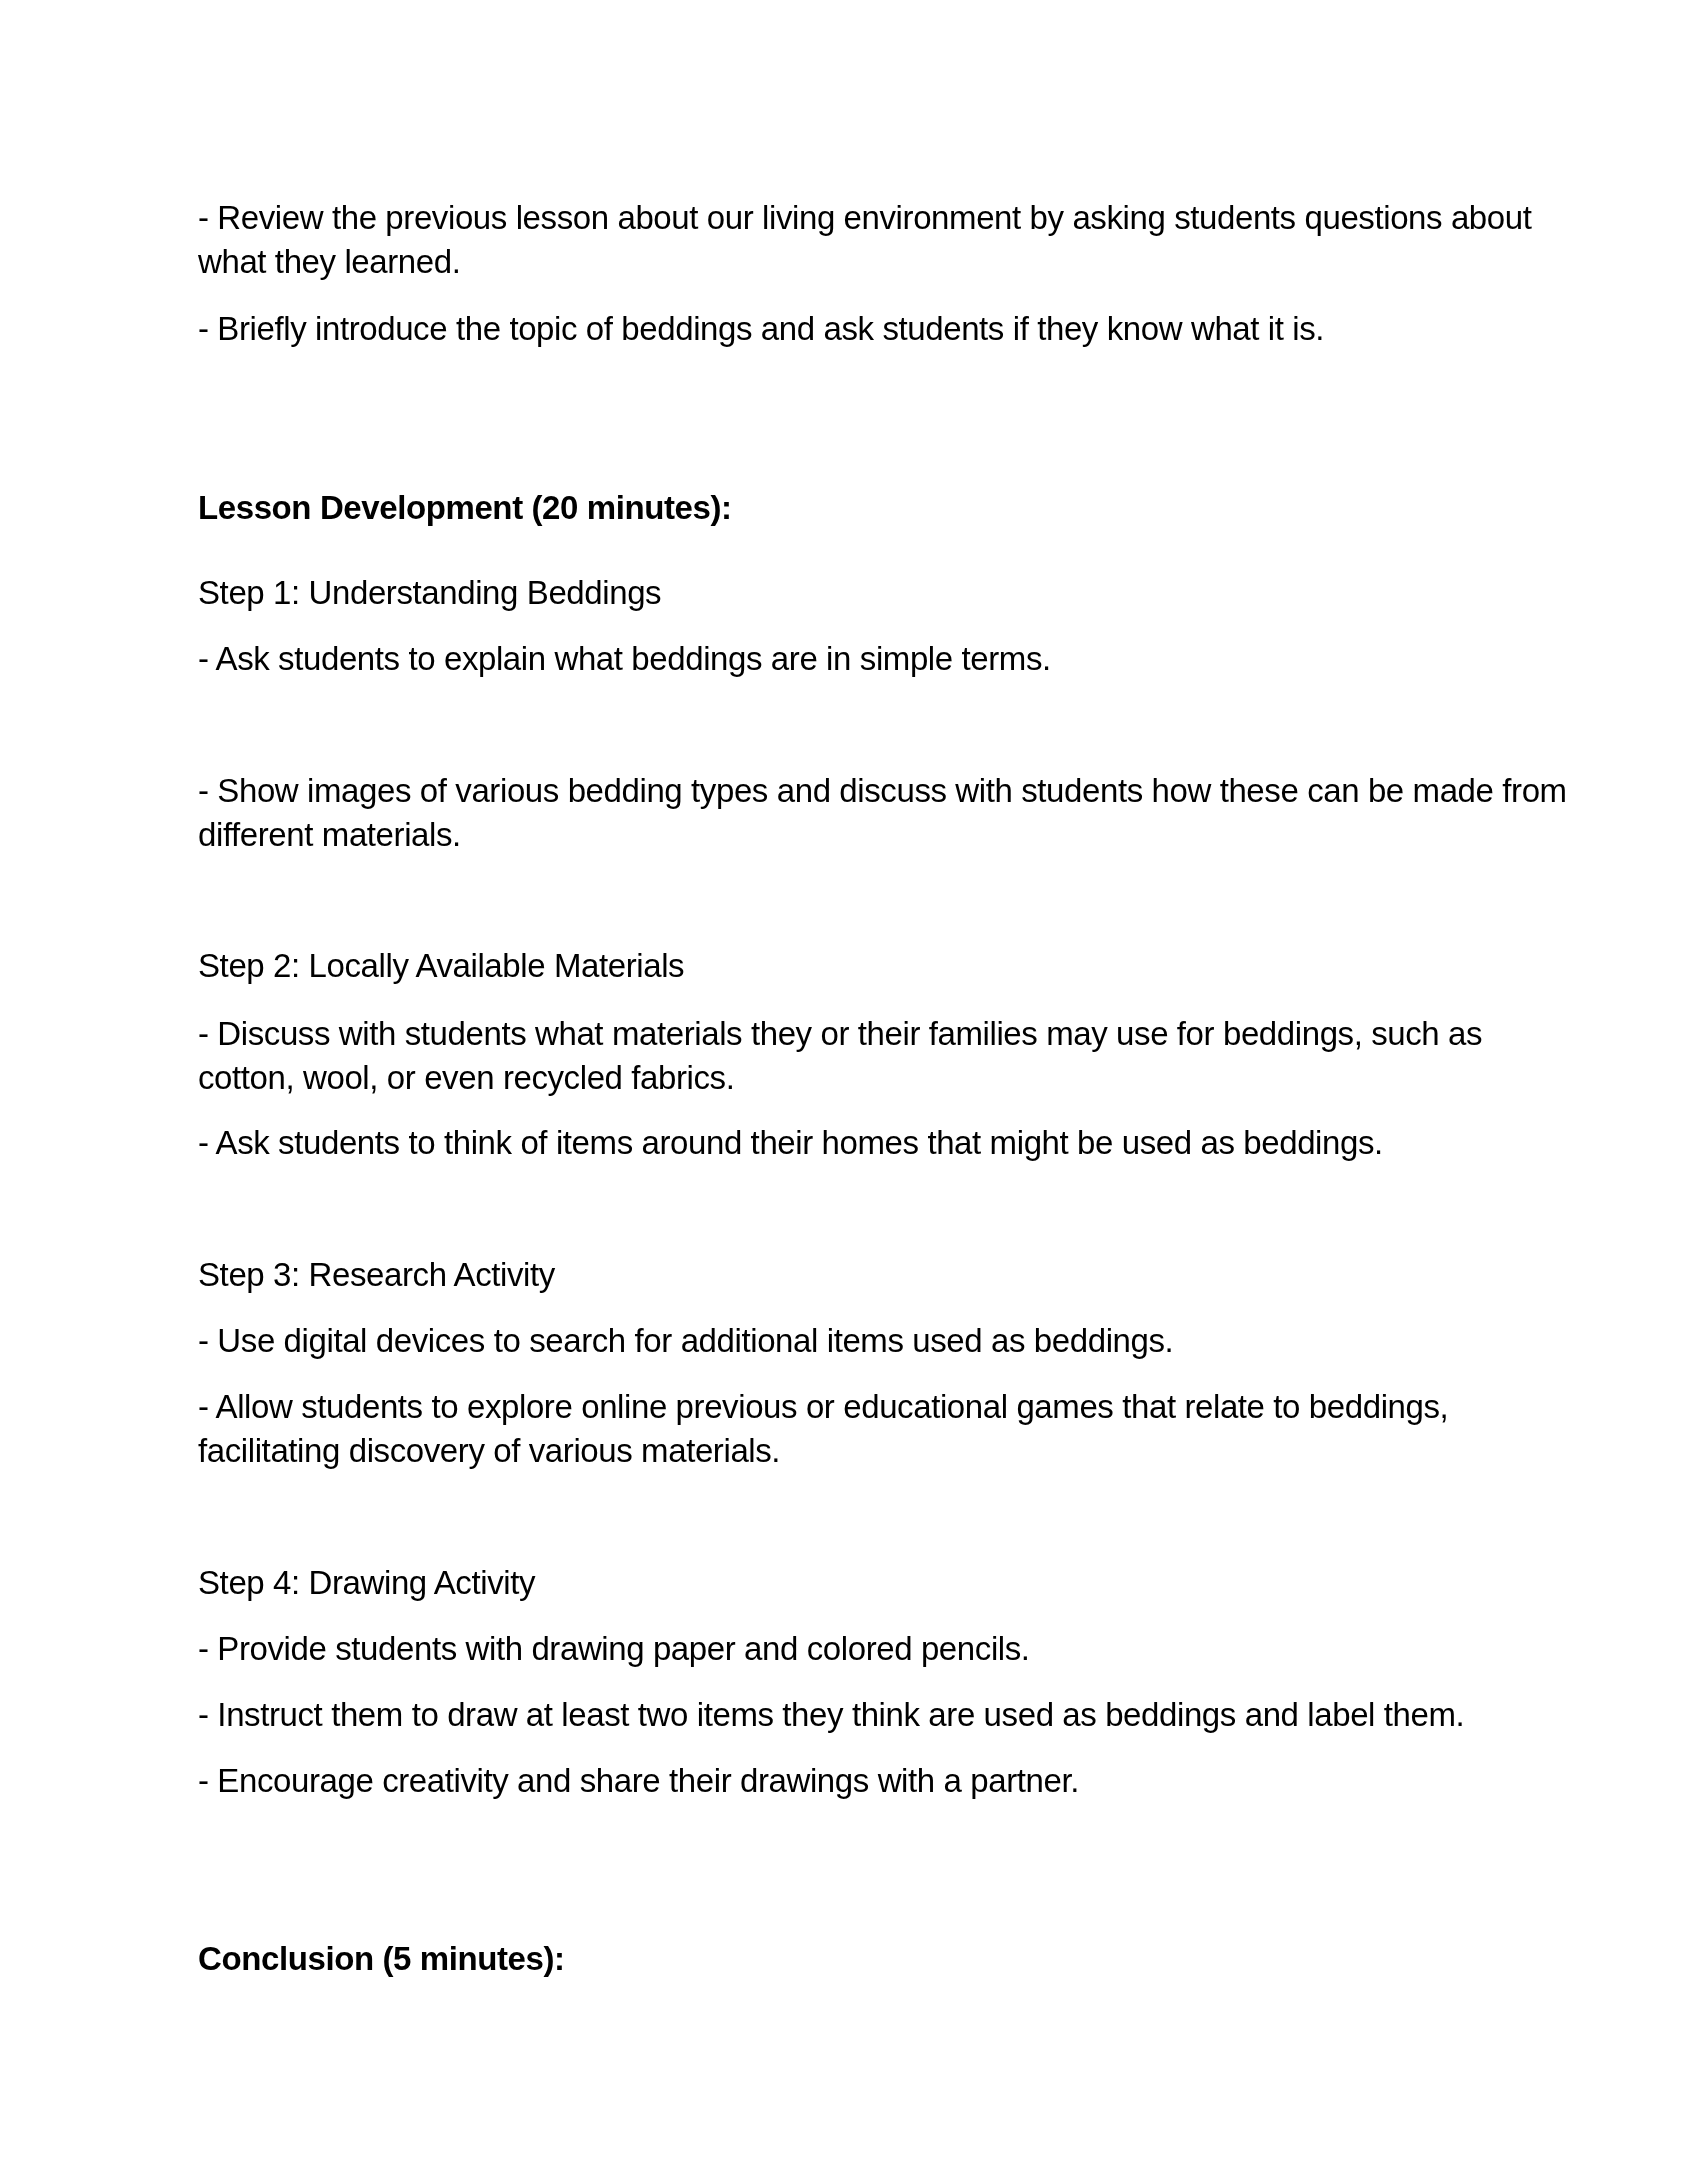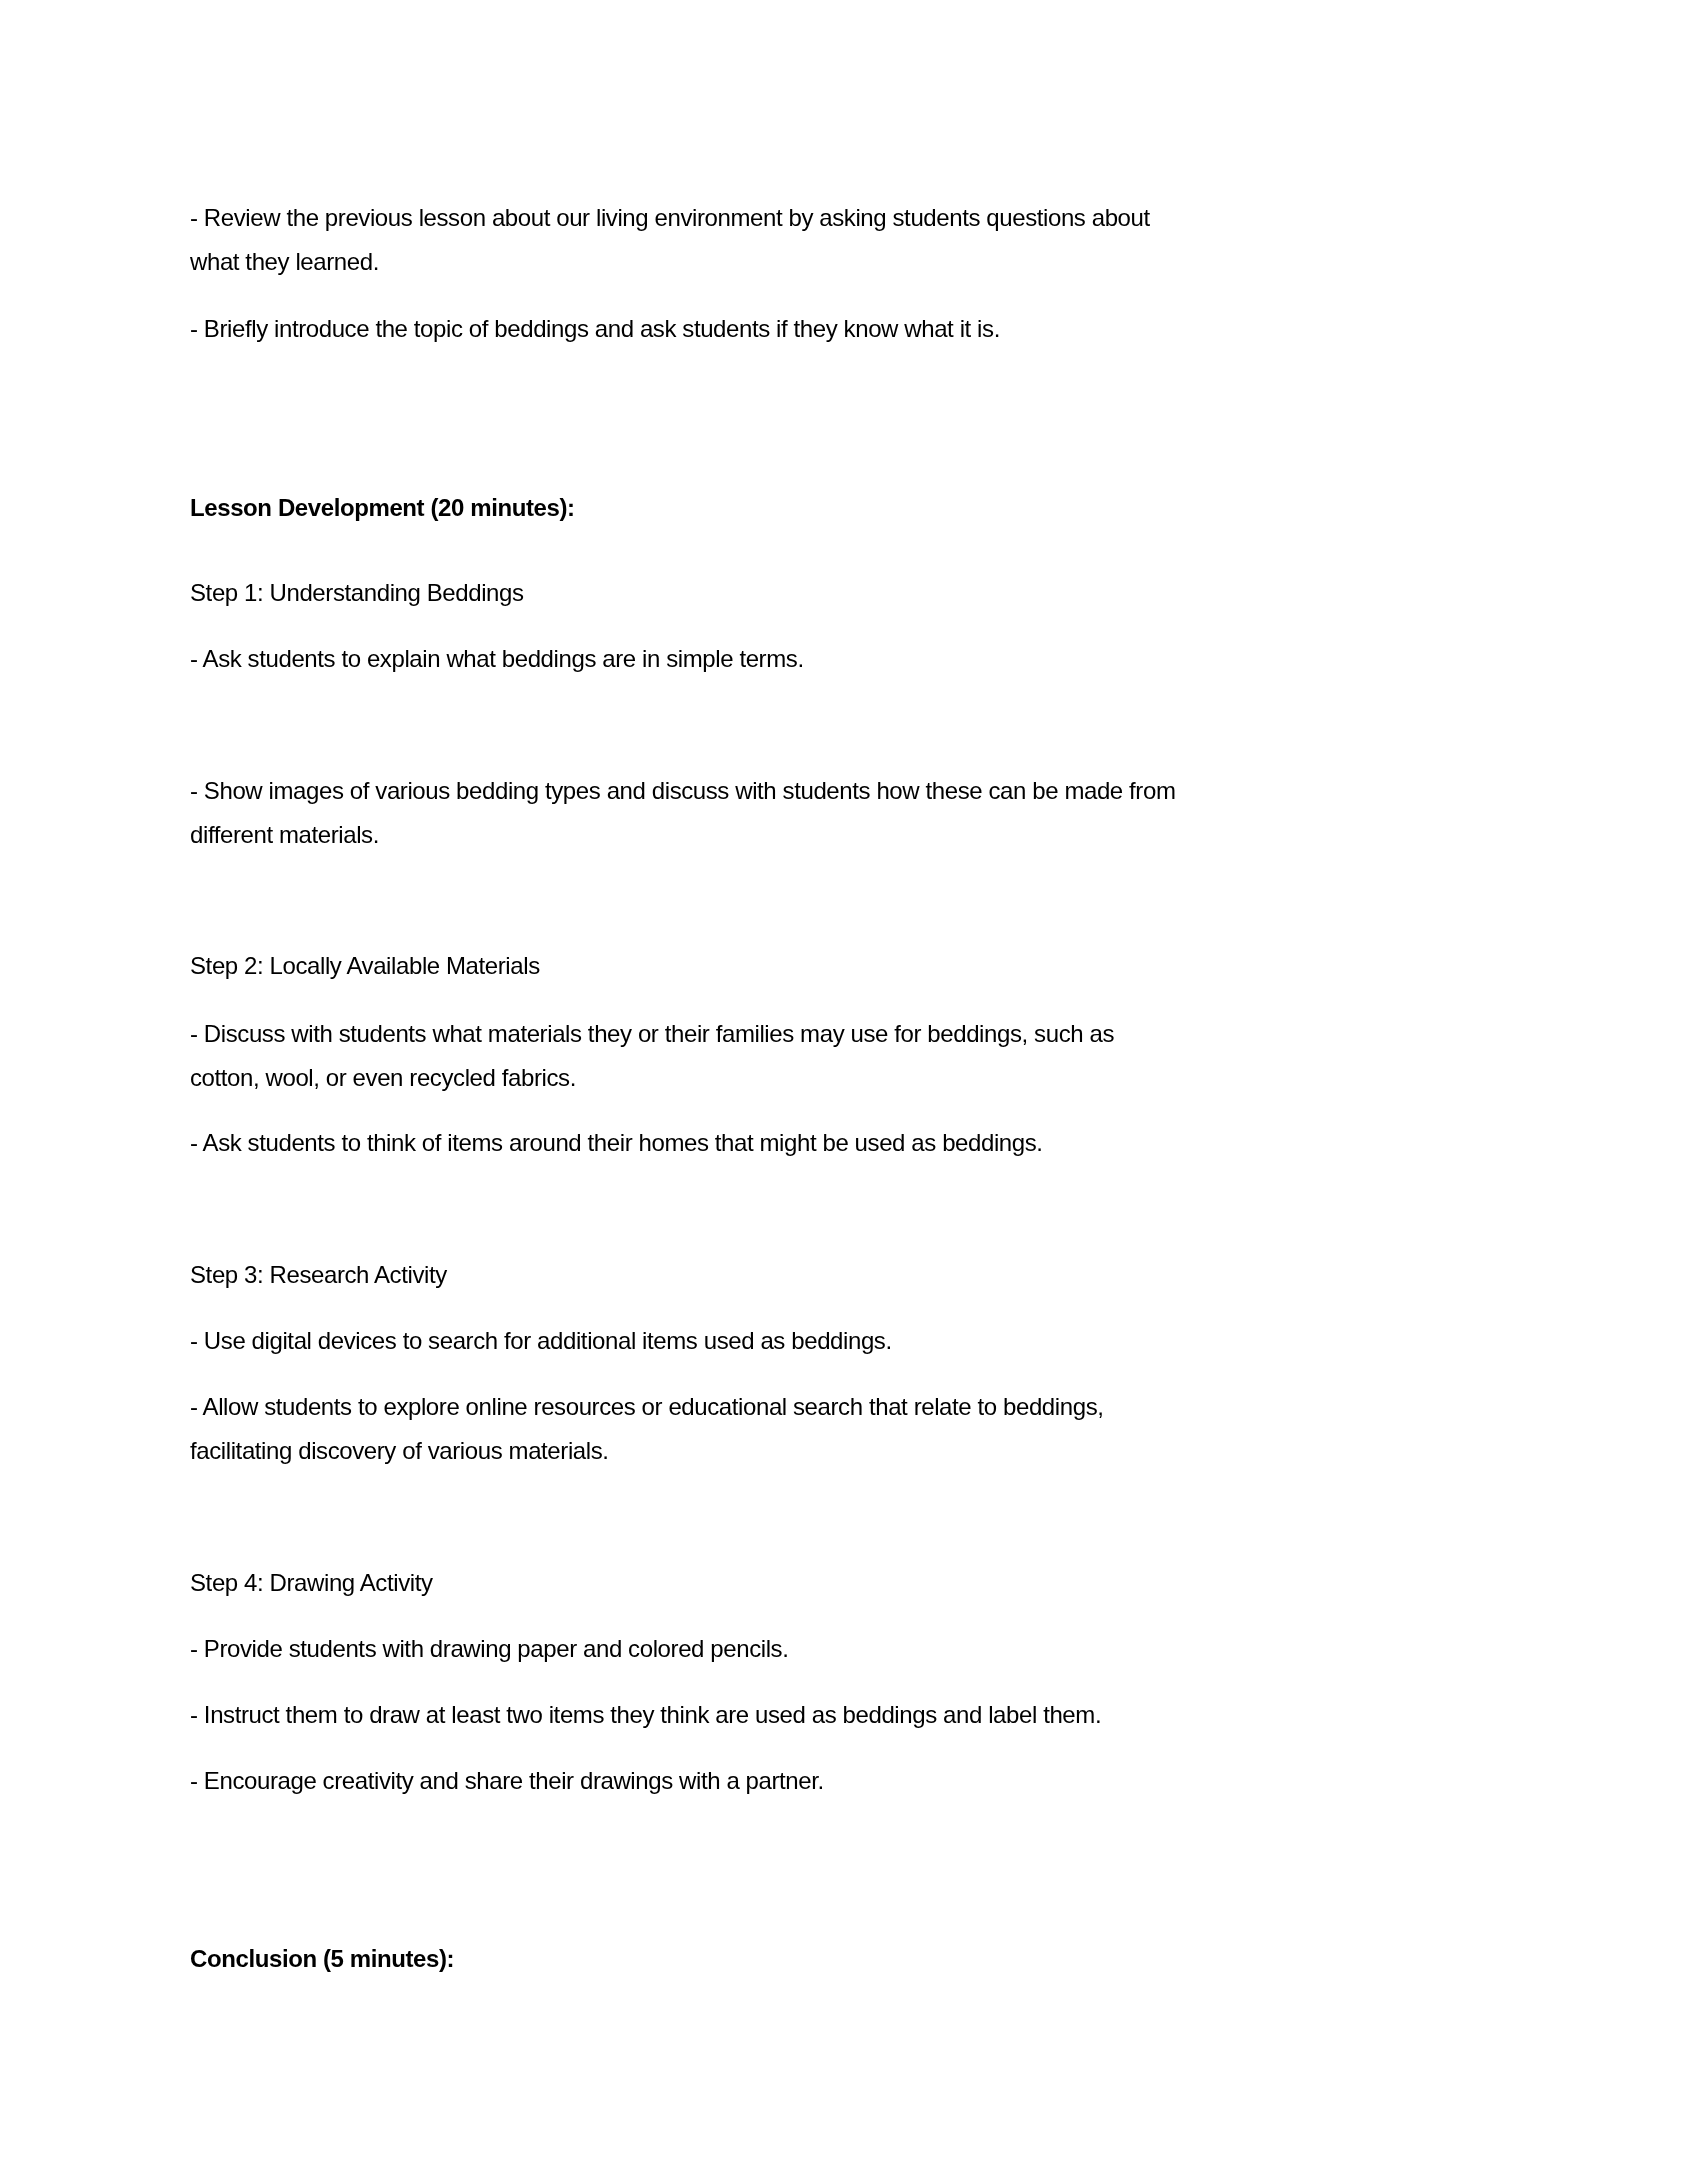--- a/index.html
+++ b/index.html
@@ -1,22 +1,22 @@
 <!DOCTYPE html>
 <html style="font-size:10.6px"><head>
 <meta charset="utf-8">
 <style>
   html, body { margin: 0; padding: 0; background: #ffffff; }
   body { width: 1687px; height: 2183px; position: relative; overflow: hidden; }
   .page { position: absolute; left: 0; top: 0; width: 1687px; height: 2183px; background: #ffffff; }
   .line {
     position: absolute;
-    left: 190px;
+    left: 198px;
     font-family: "Liberation Sans", sans-serif;
-    font-size: 24px;
+    font-size: 33px;
     line-height: 34px;
     height: 34px;
     color: #000000;
     white-space: nowrap;
     letter-spacing: -0.4px;
     transform-origin: left top;
   }
   .bold { font-weight: bold; margin-top: 47px; }
   .lbl { font-weight: normal; }
 </style>
@@ -45,21 +45,21 @@
   </div>
   <div class="line" style="top:1017px">- Discuss with students what materials they or their families may use for beddings, such as</div>
   <div class="line" style="top:1061px">cotton, wool, or even recycled fabrics.</div>
   <div class="line" style="top:1126px">- Ask students to think of items around their homes that might be used as beddings.</div>
 
   <div class="line" style="top:1258px">
     <span class="lbl">Step 3:</span>
     <span>Research Activity</span>
   </div>
   <div class="line" style="top:1324px">- Use digital devices to search for additional items used as beddings.</div>
-  <div class="line" style="top:1390px">- Allow students to explore online resources or educational search that relate to beddings,</div>
+  <div class="line" style="top:1390px">- Allow students to explore online previous or educational games that relate to beddings,</div>
   <div class="line" style="top:1434px">facilitating discovery of various materials.</div>
 
   <div class="line" style="top:1566px">
     <span class="lbl">Step 4:</span>
     <span>Drawing Activity</span>
   </div>
   <div class="line" style="top:1632px">- Provide students with drawing paper and colored pencils.</div>
   <div class="line" style="top:1698px">- Instruct them to draw at least two items they think are used as beddings and label them.</div>
   <div class="line" style="top:1764px">- Encourage creativity and share their drawings with a partner.</div>
 

